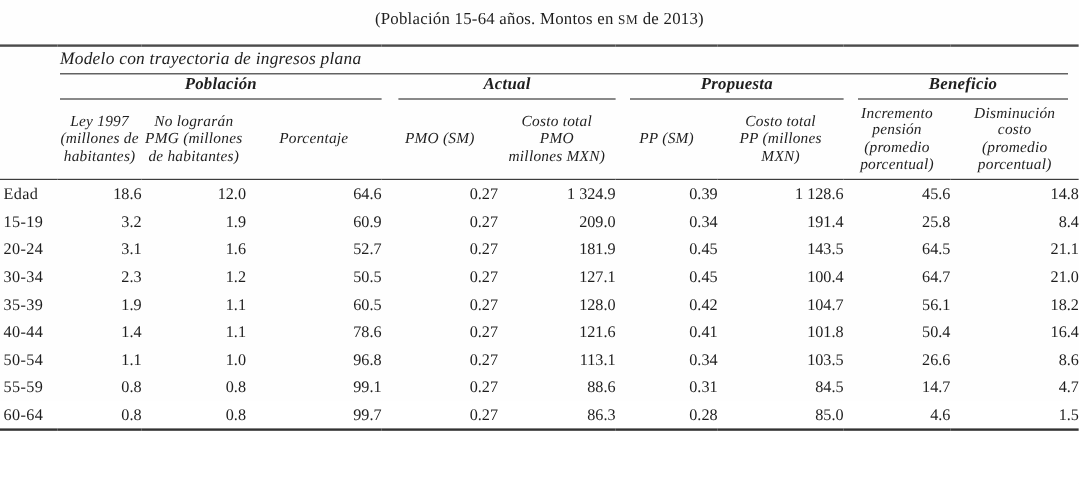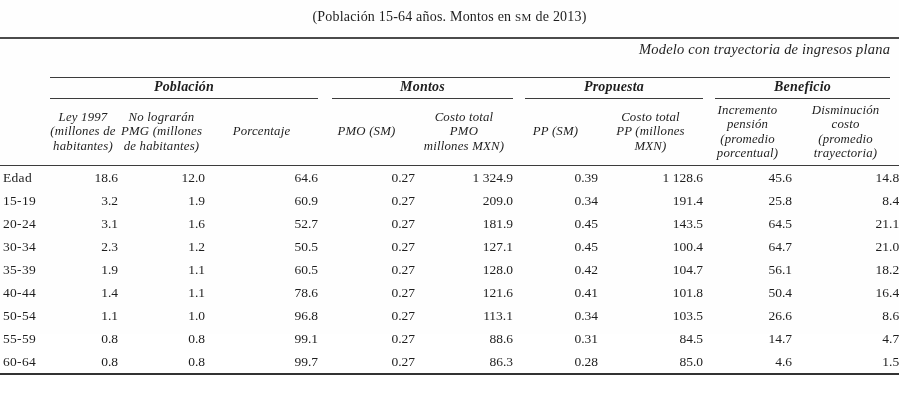--- a/index.html
+++ b/index.html
@@ -20,22 +20,22 @@
     border-collapse: collapse; table-layout: fixed;
     width: 899px;
   }
   table.main th, table.main td { margin: 0; padding: 0; font-weight: normal; }
 
   
   tr.spanner-row th { border-top: 2px solid #4b4b4b; vertical-align: bottom; }
   .spanner-inner {
     margin: 0 9px 0 2px;
     border-bottom: 1px solid #3c3c3c;
-    font-style: italic; font-size: 14.5px; text-align: right;
-    padding: 2px 0 19px 0; letter-spacing: 0.2px;
+    font-style: italic; font-size: 14.5px; text-align: left;
+    padding: 2px 0 3px 0; letter-spacing: 0.2px;
   }
 
   tr.group-row th { vertical-align: bottom; height: 21px; }
   .group {
     font-style: italic; font-size: 14px; text-align: center;
     border-bottom: 1px solid #3c3c3c; padding: 1px 0 3px 0; letter-spacing: 0.2px; font-weight: bold;
   }
   .g-poblacion { margin-left: 2px;  margin-right: 0; }
   .g-actual    { margin-left: 14px; margin-right: 0; }
   .g-propuesta { margin-left: 12px; margin-right: 0; }
@@ -94,21 +94,21 @@
         <th colspan="9">
           <div class="spanner-inner">Modelo con trayectoria de ingresos plana</div>
         </th>
       </tr>
       <tr class="group-row">
         <th></th>
         <th colspan="3">
           <div class="group g-poblacion">Población</div>
         </th>
         <th colspan="2">
-          <div class="group g-actual">Montos</div>
+          <div class="group g-actual">Actual</div>
         </th>
         <th colspan="2">
           <div class="group g-propuesta">Propuesta</div>
         </th>
         <th colspan="2">
           <div class="group g-beneficio">Beneficio</div>
         </th>
       </tr>
       <tr class="colhead-row">
         <th></th>
@@ -144,21 +144,21 @@
         <th>
           <div class="ch-text">Incremento
 pensión
 (promedio
 porcentual)</div>
           </th>
         <th>
           <div class="ch-text">Disminución
 costo
 (promedio
-trayectoria)</div>
+porcentual)</div>
           </th>
       </tr>
     </thead>
     <tbody>
         <tr>
           <td class="rowlabel">Edad</td>
           <td class="num c2">18.6</td>
           <td class="num c3">12.0</td>
           <td class="num c4">64.6</td>
           <td class="num c5">0.27</td>

